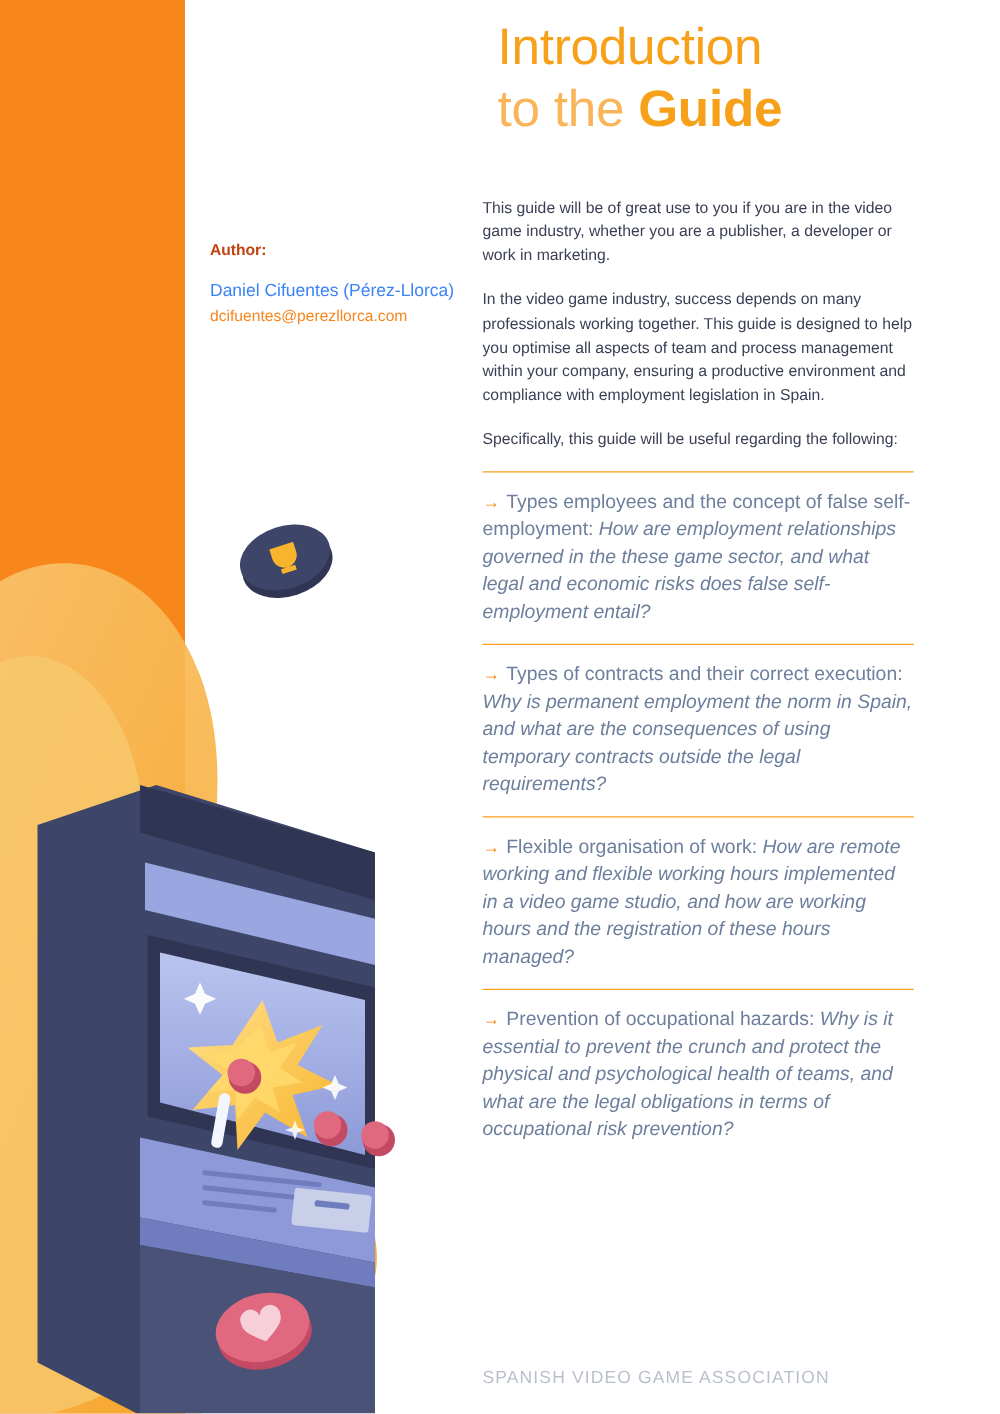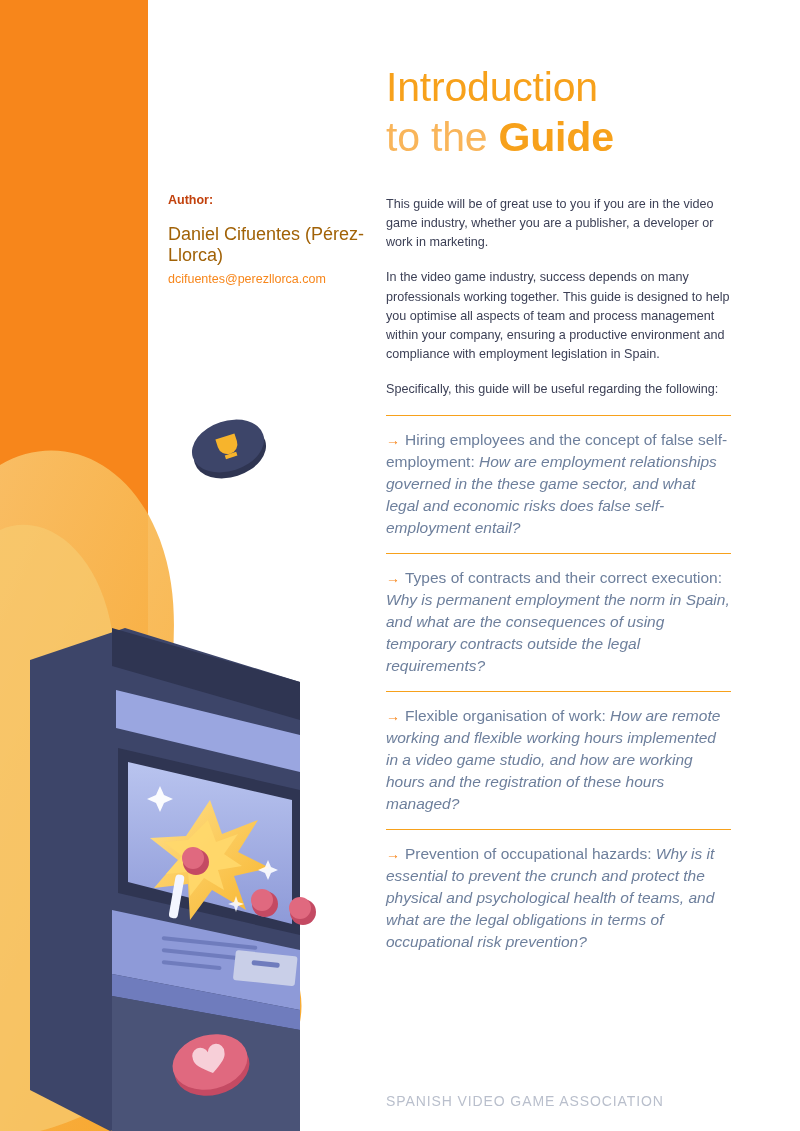--- a/index.html
+++ b/index.html
@@ -54,22 +54,21 @@
 
   
   .content {
     position: absolute;
     left: 386px;
     top: 0;
     width: 345px;
   }
 
   .title {
-    margin: 0;
-    padding-top: 62px;
+    margin: 12px;
     font-size: 41px;
     line-height: 1.22;
     font-weight: normal;
     color: #f7a11b;
     letter-spacing: -0.2px;
   }
   .title .line2 {
     display: block;
     color: #f9b55a;
   }
@@ -85,22 +84,22 @@
     top: 193px;
     width: 200px;
   }
   .author-label {
     font-size: 12.5px;
     font-weight: bold;
     color: #c2410c;
     margin: 0 0 17px 0;
   }
   .author-name {
-    font-size: 18px;
-    color: #a16207;
+    font-size: 14px;
+    color: #3b82f6;
     margin: 0 0 6px 0;
   }
   .author-email {
     font-size: 12.5px;
     color: #f7861b;
     margin: 0;
     text-decoration: none;
     display: block;
   }
 
@@ -275,21 +274,21 @@
     <div class="paras">
       <p class="body-para">This guide will be of great use to you if you are in the video game industry, whether you are a publisher, a developer or work in marketing.</p>
       <p class="body-para">In the video game industry, success depends on many professionals working together. This guide is designed to help you optimise all aspects of team and process management within your company, ensuring a productive environment and compliance with employment legislation in Spain.</p>
       <p class="body-para">Specifically, this guide will be useful regarding the following:</p>
     </div>
 
     <div class="qlist">
 
       <div class="qitem">
         <p class="qitem-text">
-          <span class="arrow">→</span><span>Hiring employees and the concept of false self-employment:</span>
+          <span class="arrow">→</span><span>Types employees and the concept of false self-employment:</span>
           <em>How are employment relationships governed in the these game sector, and what legal and economic risks does false self-employment entail?</em>
         </p>
       </div>
 
       <div class="qitem">
         <p class="qitem-text">
           <span class="arrow">→</span><span>Types of contracts and their correct execution:</span>
           <em>Why is permanent employment the norm in Spain, and what are the consequences of using temporary contracts outside the legal requirements?</em>
         </p>
       </div>

